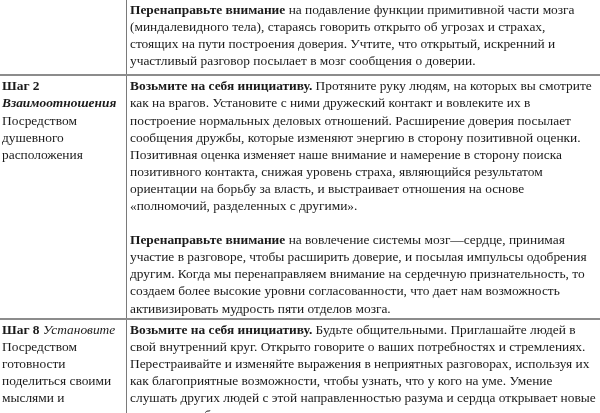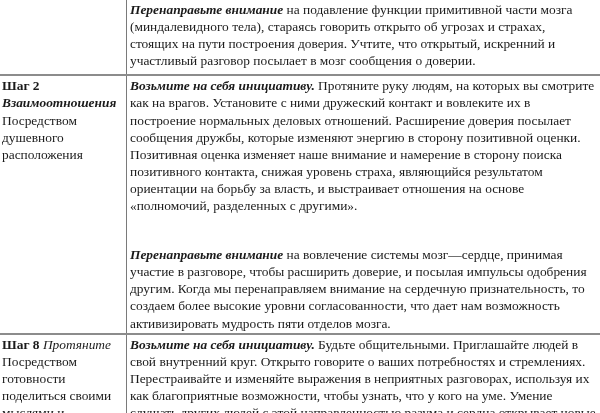--- a/index.html
+++ b/index.html
@@ -42,25 +42,24 @@
     tr.step-row td {
       border-top: 2px solid #8c8c8c;
     }
     tr.first-row td {
       padding-bottom: 5px !important;
     }
     .para {
       margin: 0;
     }
     .para + .para {
-      margin-top: 32px;
+      margin-top: 17px;
     }
     .lead {
       font-weight: bold;
-      font-style: italic;
     }
     .step-num {
       font-weight: bold;
     }
     .step-title {
       font-weight: bold;
       font-style: italic;
     }
     .step-title.plain-italic {
       font-weight: normal;
@@ -98,21 +97,21 @@
         </p>
         <p class="para">
           <span class="lead">Перенаправьте внимание</span><span> на вовлечение системы мозг—сердце, принимая участие в разговоре, чтобы расширить доверие, и посылая импульсы одобрения другим. Когда мы перенаправляем внимание на сердечную признательность, то создаем более высокие уровни согласованности, что дает нам возможность активизировать мудрость пяти отделов мозга.</span>
         </p>
       </td>
     </tr>
 
     <tr class="step-row row3">
       <td class="col-left">
         <span class="step-num">Шаг 8</span>
-        <span class="step-title plain-italic">Протяните</span><br>
+        <span class="step-title plain-italic">Установите</span><br>
         <span class="step-sub">Посредством готовности поделиться своими мыслями и понимания потребностей другого человека и его эмоций</span>
       </td>
       <td class="col-right">
         <p class="para">
           <span class="lead">Возьмите на себя инициативу.</span><span> Будьте общительными. Приглашайте людей в свой внутренний круг. Открыто говорите о ваших потребностях и стремлениях. Перестраивайте и изменяйте выражения в неприятных разговорах, используя их как благоприятные возможности, чтобы узнать, что у кого на уме. Умение слушать других людей с этой направленностью разума и сердца открывает новые каналы для общения и устраняет всякие сомнения относительно того, «соответствую ли я…». Это переводит нас из состояния недоверия относительно намерений других к пониманию и доверию.</span>
         </p>
       </td>
     </tr>
   </tbody>
 </table>

